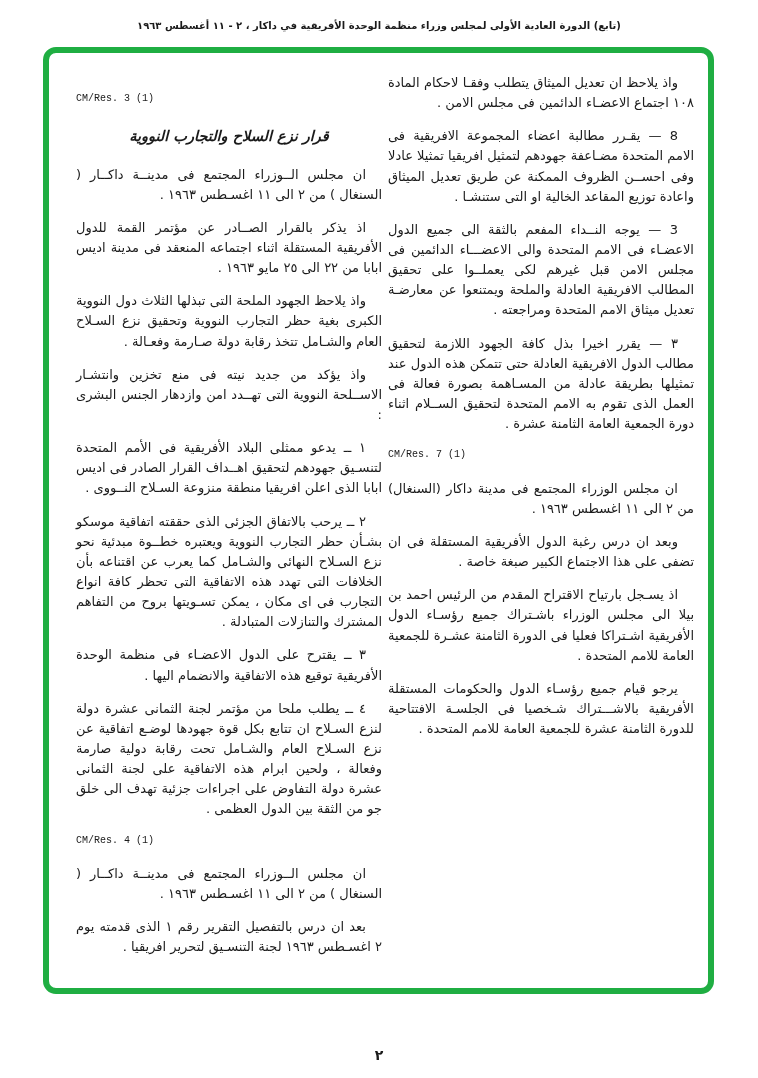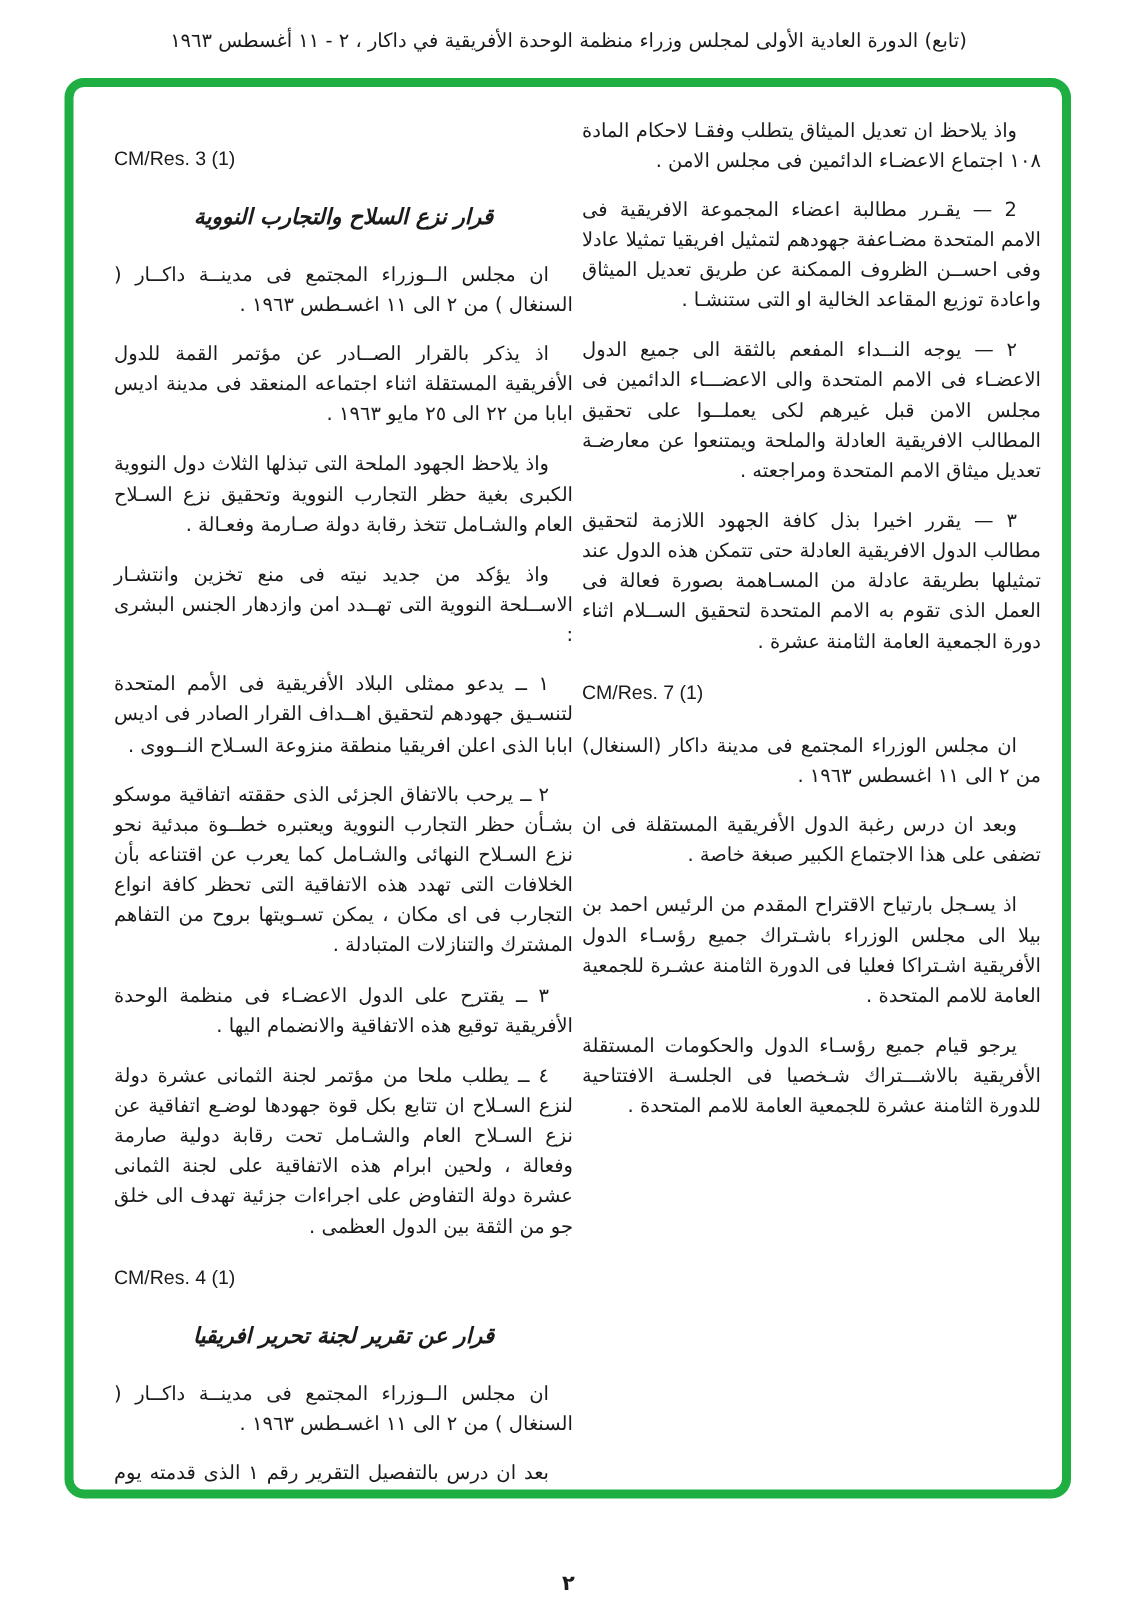--- a/index.html
+++ b/index.html
@@ -4,21 +4,21 @@
 <style>
   html,body{margin:0;padding:0;}
   body{
     width:758px;height:1078px;overflow:hidden;
     background:#ffffff;color:#1b1b1b;
     font-family:"DejaVu Sans",sans-serif;
     position:relative;
   }
   .page-header{direction:rtl;text-align:center;padding-top:18px;}
   .hdr-line1{
-    font-size:13px;font-weight:normal;line-height:1.5;
+    font-size:10px;font-weight:bold;line-height:1.5;
     padding:0 40px;
   }
   .hdr-line2{
     font-size:10.5px;font-weight:bold;line-height:1.6;
     margin-top:2px;padding:0 30px;
     letter-spacing:0;
   }
   .doc-frame{
     box-sizing:border-box;
     width:671px;height:947px;
@@ -42,22 +42,22 @@
   }
   .col-left{padding-top:14px;}
   .item.para{
     text-align:justify;
     text-indent:16px;
     margin:0 0 13px 0;
   }
   .item.code{
     direction:ltr;
     text-align:left;
-    font-family:Liberation Sans, sans-serif;
-    font-size:13px;
+    font-family:Liberation Mono, monospace;
+    font-size:10px;
     margin:4px 0 16px 0;
     text-indent:0;
   }
   .item.title{
     font-weight:bold;
     text-align:center;
     white-space:pre-line;
     font-size:14.5px;
     margin:6px 0 16px 0;
     line-height:1.8;
@@ -77,42 +77,41 @@
 <body>
 
 <div class="page-header">
   <div class="hdr-line1">(تابع)  الدورة العادية الأولى لمجلس وزراء منظمة الوحدة الأفريقية في داكار ، ٢ - ١١ أغسطس ١٩٦٣</div>
 </div>
 
 <div class="doc-frame" id="doc-frame" style="border-color: rgb(31, 174, 66);">
   <div class="columns">
     <div class="col col-right" id="column-right">
         <div class="item para">واذ يلاحظ ان تعديل الميثاق يتطلب وفقـا لاحكام المادة ١٠٨ اجتماع الاعضـاء الدائمين فى مجلس الامن .</div>
-        <div class="item para">2 — يقـرر مطالبة اعضاء المجموعة الافريقية فى الامم المتحدة مضـاعفة جهودهم لتمثيل افريقيا تمثيلا عادلا وفى احســن الظروف الممكنة عن طريق تعديل الميثاق واعادة توزيع المقاعد الخالية او التى ستنشـا .</div>
-        <div class="item para">٢ — يوجه النــداء المفعم بالثقة الى جميع الدول الاعضـاء فى الامم المتحدة والى الاعضـــاء الدائمين فى مجلس الامن قبل غيرهم لكى يعملــوا على تحقيق المطالب الافريقية العادلة والملحة ويمتنعوا عن معارضـة تعديل ميثاق الامم المتحدة ومراجعته .</div>
+        <div class="item para">8 — يقـرر مطالبة اعضاء المجموعة الافريقية فى الامم المتحدة مضـاعفة جهودهم لتمثيل افريقيا تمثيلا عادلا وفى احســن الظروف الممكنة عن طريق تعديل الميثاق واعادة توزيع المقاعد الخالية او التى ستنشـا .</div>
+        <div class="item para">3 — يوجه النــداء المفعم بالثقة الى جميع الدول الاعضـاء فى الامم المتحدة والى الاعضـــاء الدائمين فى مجلس الامن قبل غيرهم لكى يعملــوا على تحقيق المطالب الافريقية العادلة والملحة ويمتنعوا عن معارضـة تعديل ميثاق الامم المتحدة ومراجعته .</div>
         <div class="item para">٣ — يقرر اخيرا بذل كافة الجهود اللازمة لتحقيق مطالب الدول الافريقية العادلة حتى تتمكن هذه الدول عند تمثيلها بطريقة عادلة من المسـاهمة بصورة فعالة فى العمل الذى تقوم به الامم المتحدة لتحقيق الســلام اثناء دورة الجمعية العامة الثامنة عشرة .</div>
         <div class="item code" dir="ltr">CM/Res. 7 (1)</div>
         <div class="item para">ان مجلس الوزراء المجتمع فى مدينة داكار (السنغال) من ٢ الى ١١ اغسطس ١٩٦٣ .</div>
         <div class="item para">وبعد ان درس رغبة الدول الأفريقية المستقلة فى ان تضفى على هذا الاجتماع الكبير صبغة خاصة .</div>
         <div class="item para">اذ يسـجل بارتياح الاقتراح المقدم من الرئيس احمد بن بيلا الى مجلس الوزراء باشـتراك جميع رؤسـاء الدول الأفريقية اشـتراكا فعليا فى الدورة الثامنة عشـرة للجمعية العامة للامم المتحدة .</div>
         <div class="item para">يرجو قيام جميع رؤسـاء الدول والحكومات المستقلة الأفريقية بالاشـــتراك شـخصيا فى الجلسـة الافتتاحية للدورة الثامنة عشرة للجمعية العامة للامم المتحدة .</div>
       </div>
     <div class="col col-left" id="column-left">
         <div class="item code" dir="ltr">CM/Res. 3 (1)</div>
         <div class="item title">قرار نزع السلاح والتجارب النووية</div>
         <div class="item para">ان مجلس الــوزراء المجتمع فى مدينــة داكــار ( السنغال ) من ٢ الى ١١ اغسـطس ١٩٦٣ .</div>
         <div class="item para">اذ يذكر بالقرار الصــادر عن مؤتمر القمة للدول الأفريقية المستقلة اثناء اجتماعه المنعقد فى مدينة اديس ابابا من ٢٢ الى ٢٥ مايو ١٩٦٣ .</div>
         <div class="item para">واذ يلاحظ الجهود الملحة التى تبذلها الثلاث دول النووية الكبرى بغية حظر التجارب النووية وتحقيق نزع السـلاح العام والشـامل تتخذ رقابة دولة صـارمة وفعـالة .</div>
         <div class="item para">واذ يؤكد من جديد نيته فى منع تخزين وانتشـار الاســلحة النووية التى تهــدد امن وازدهار الجنس البشرى :</div>
         <div class="item para">١ ــ يدعو ممثلى البلاد الأفريقية فى الأمم المتحدة لتنسـيق جهودهم لتحقيق اهــداف القرار الصادر فى اديس ابابا الذى اعلن افريقيا منطقة منزوعة السـلاح النــووى .</div>
         <div class="item para">٢ ــ يرحب بالاتفاق الجزئى الذى حققته اتفاقية موسكو بشـأن حظر التجارب النووية ويعتبره خطــوة مبدئية نحو نزع السـلاح النهائى والشـامل كما يعرب عن اقتناعه بأن الخلافات التى تهدد هذه الاتفاقية التى تحظر كافة انواع التجارب فى اى مكان ، يمكن تسـويتها بروح من التفاهم المشترك والتنازلات المتبادلة .</div>
         <div class="item para">٣ ــ يقترح على الدول الاعضـاء فى منظمة الوحدة الأفريقية توقيع هذه الاتفاقية والانضمام اليها .</div>
         <div class="item para">٤ ــ يطلب ملحا من مؤتمر لجنة الثمانى عشرة دولة لنزع السـلاح ان تتابع بكل قوة جهودها لوضـع اتفاقية عن نزع السـلاح العام والشـامل تحت رقابة دولية صارمة وفعالة ، ولحين ابرام هذه الاتفاقية على لجنة الثمانى عشرة دولة التفاوض على اجراءات جزئية تهدف الى خلق جو من الثقة بين الدول العظمى .</div>
         <div class="item code" dir="ltr">CM/Res. 4 (1)</div>
-        <div class="item title">قرار عن تقرير لجنة تحرير افريقيا</div>
         <div class="item para">ان مجلس الــوزراء المجتمع فى مدينــة داكــار ( السنغال ) من ٢ الى ١١ اغسـطس ١٩٦٣ .</div>
         <div class="item para">بعد ان درس بالتفصيل التقرير رقم ١ الذى قدمته يوم ٢ اغسـطس ١٩٦٣ لجنة التنسـيق لتحرير افريقيا .</div>
       </div>
   </div>
 </div>
 
 <div class="page-footer">
   <span class="page-number">٢</span>
 </div>
 

